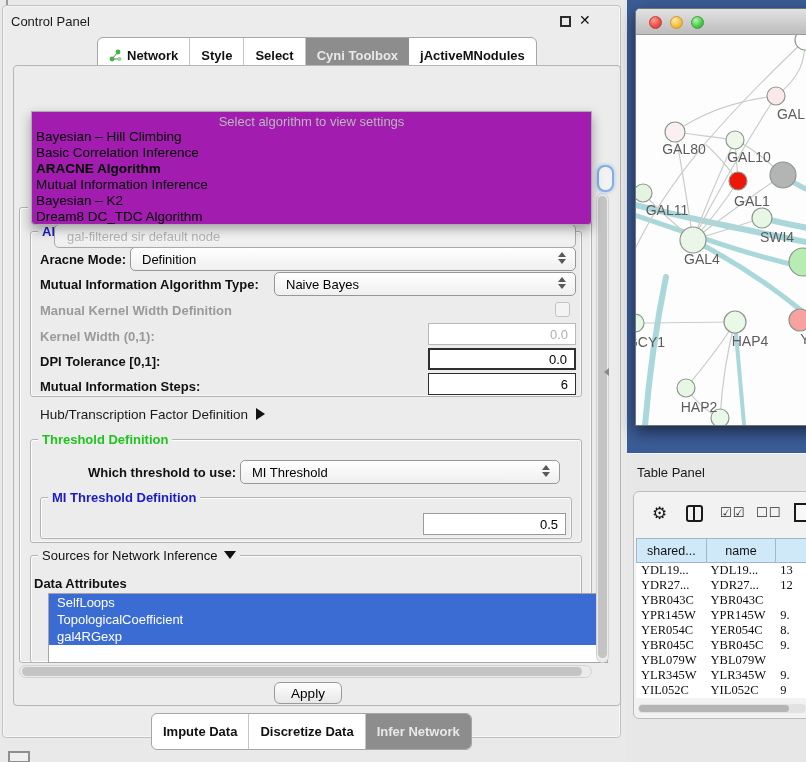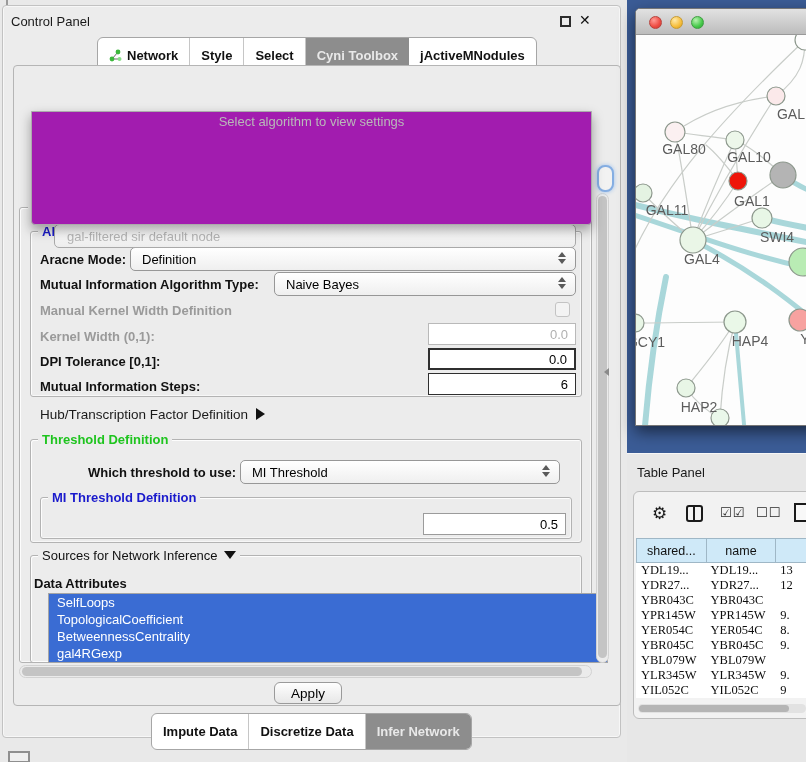--- a/index.html
+++ b/index.html
@@ -153,20 +153,28 @@
 
     <div class="content-panel">
 
       <div class="bg-combo">
         <span>gal-filtered sir default node</span>
       </div>
       <div class="bg-focus-combo"></div>
 
       <div class="algo-popup">
         <div class="algo-placeholder">Select algorithm to view settings</div>
+        <div id="popup-items">
+            <div class="popup-item">Bayesian – Hill Climbing</div>
+            <div class="popup-item">Basic Correlation Inference</div>
+            <div class="popup-item bold">ARACNE Algorithm</div>
+            <div class="popup-item">Mutual Information Inference</div>
+            <div class="popup-item">Bayesian – K2</div>
+            <div class="popup-item">Dream8 DC_TDC Algorithm</div>
+          </div>
       </div>
 
       <div class="groupbox" style="left:5px; top:141px; width:573px; height:456px;"></div>
       <span class="grouplabel" style="left:14px; top:134px; color:#111;">Cyni Algorithm Settings</span>
 
       <div class="groupbox" style="left:16px; top:165px; width:552px; height:166px;"></div>
       <span class="grouplabel lbl-blue" style="left:24px; top:158px;">Algorithm Definition</span>
 
       <span class="form-label" style="left:26px; top:186px;">Aracne Mode:</span>
       <div class="combo" style="left:116px; top:181px; width:446px;">
@@ -219,21 +227,20 @@
 
       <div class="groupbox" style="left:16px; top:489px; width:552px; height:108px;"></div>
       <span class="grouplabel" style="left:24px; top:482px; color:#111;text-align:center;">
         <span>Sources for Network Inference</span><span class="tri-down"></span>
       </span>
       <span class="form-label" style="left:20px; top:510px;">Data Attributes</span>
 
       <div class="attr-list" style="left:34px; top:527px;" id="attr-list">
         <div class="attr-item selected">SelfLoops</div>
           <div class="attr-item selected">TopologicalCoefficient</div>
-          <div class="attr-item selected">BetweennessCentrality</div>
           <div class="attr-item selected">gal4RGexp</div>
           <div class="attr-scroll"></div>
       </div>
 
       <div class="vscroll" style="left:582px; top:127px; height:470px;">
           <div class="thumb"></div>
         </div>
       <div class="hscroll" style="left:5px; top:599px; width:573px;">
           <div class="thumb"></div>
         </div>

